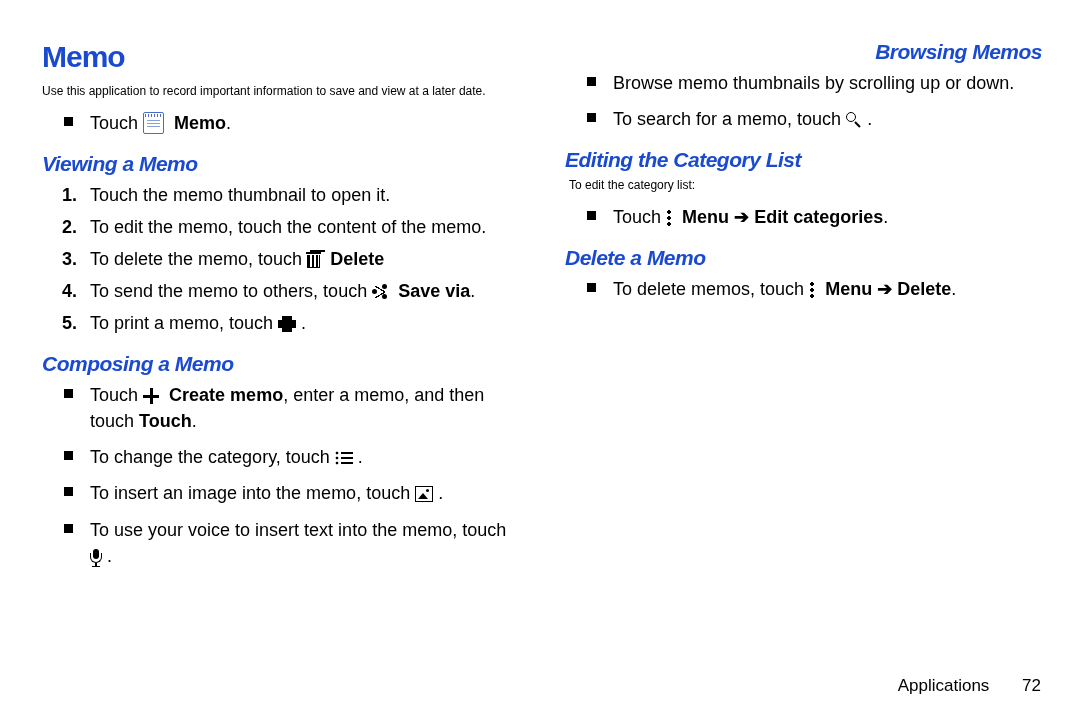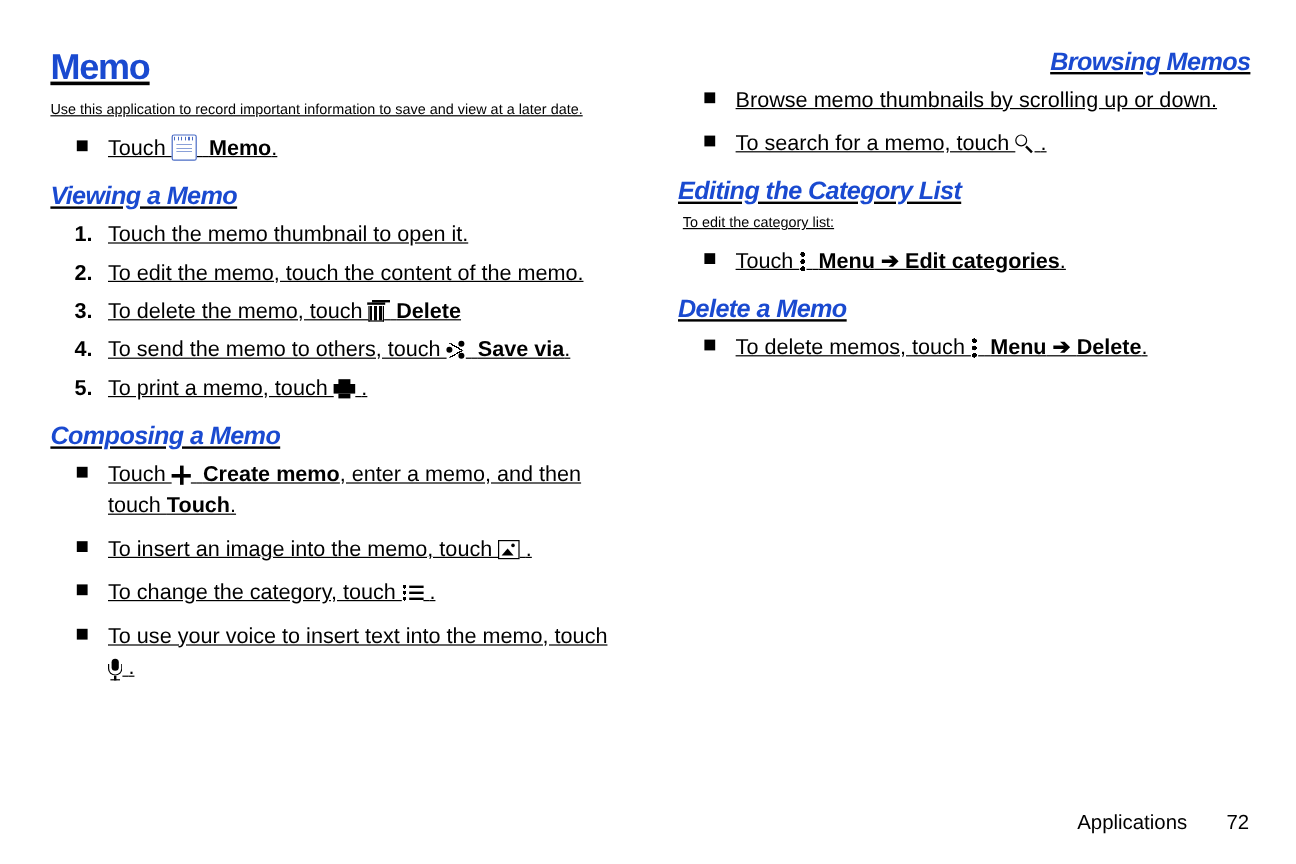--- a/index.html
+++ b/index.html
@@ -18,21 +18,20 @@
     box-sizing: border-box;
     padding: 40px 38px 30px 42px;
   }
   .columns {
     display: flex;
     gap: 46px;
   }
   .col {
     flex: 1;
     min-width: 0;
-    text-decoration: underline;
   }
   h1.title {
     font-size: 30px;
     font-weight: bold;
     color: #1a4ad0;
     margin: 0 0 10px 0;
     letter-spacing: -1px;
   }
   h2.section {
     font-size: 21px;
@@ -240,27 +239,27 @@
       </ol>
 
       <h2 class="section">Composing a Memo</h2>
       <ul class="sq">
         <li>
           <span>Touch </span>
           <span class="ico ico-plus"></span>
           <span class="b">&nbsp;<span>Create memo</span></span><span>, enter a memo, and then touch </span><span class="b">Touch</span><span>.</span>
         </li>
         <li>
+          <span>To change the category, touch </span>
+          <span class="ico ico-list"></span>
+          <span>.</span>
+        </li>
+        <li>
           <span>To insert an image into the memo, touch </span>
           <span class="ico ico-image"></span>
-          <span>.</span>
-        </li>
-        <li>
-          <span>To change the category, touch </span>
-          <span class="ico ico-list"></span>
           <span>.</span>
         </li>
         <li>
           <span>To use your voice to insert text into the memo, touch </span>
           <span class="ico ico-mic"><span class="stand"></span><span class="base"></span></span>
           <span>.</span>
         </li>
       </ul>
     </div>
 

